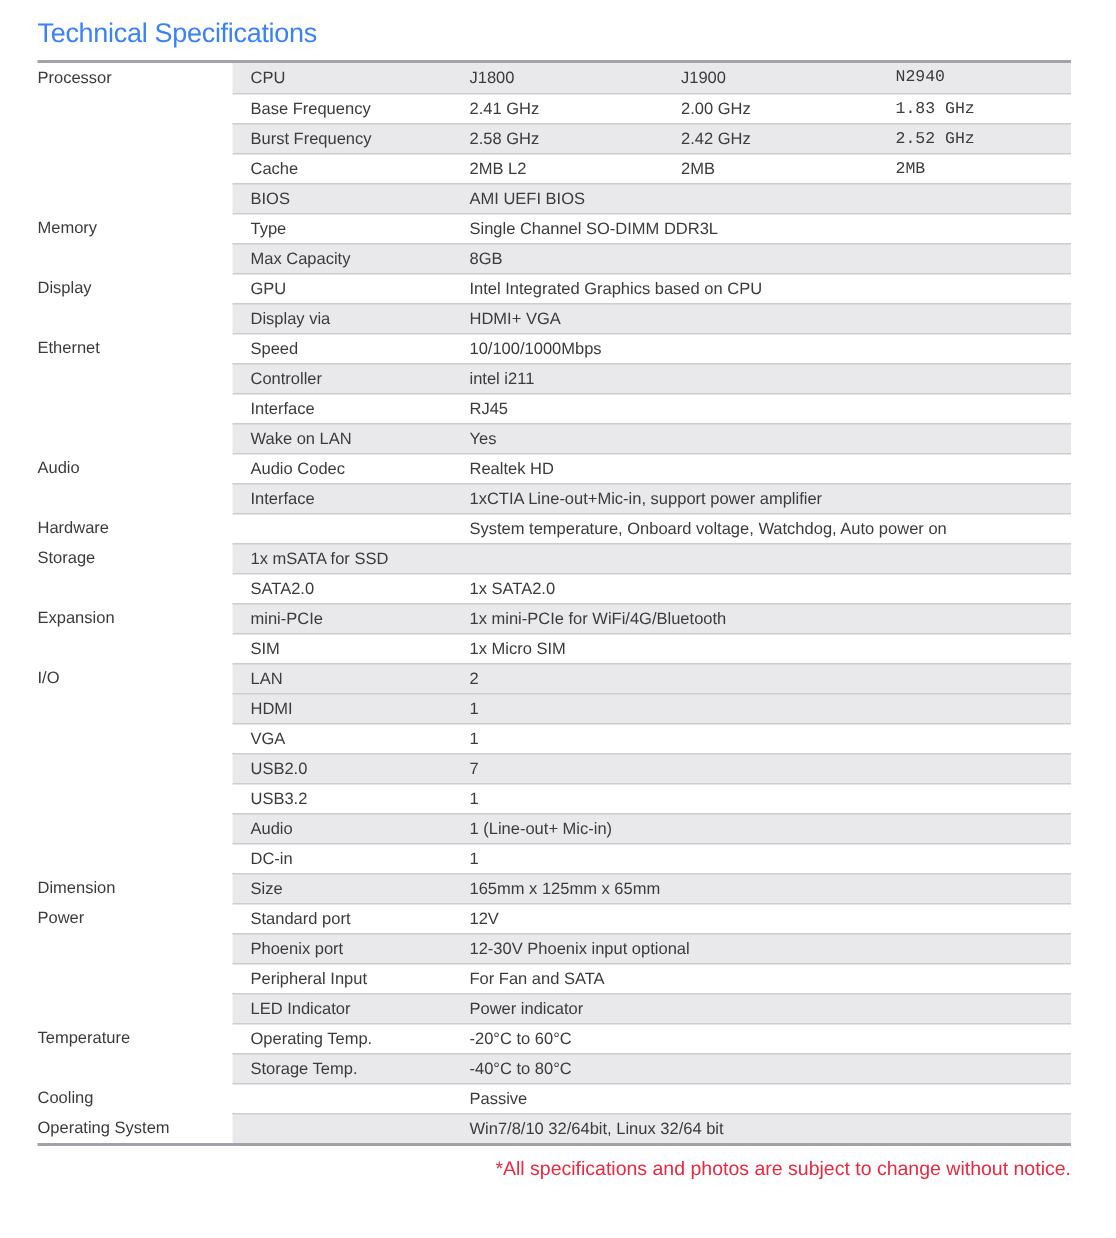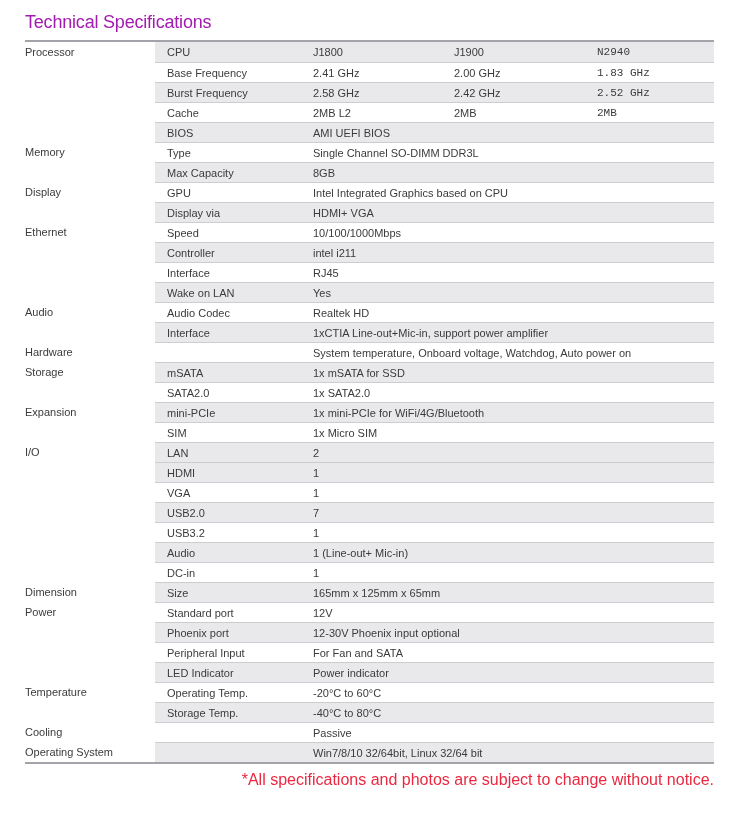--- a/index.html
+++ b/index.html
@@ -9,21 +9,21 @@
     font-family: "Liberation Sans", sans-serif;
     color: #3b3b3d;
     overflow: hidden;
   }
   .page { padding-top: 12px; }
   .title {
     margin-left: 25px;
     font-size: 18px;
     font-weight: normal;
     letter-spacing: -0.2px;
-    color: #a21caf;
+    color: #3b82f6;
   }
   .spec-table {
     margin-left: 25px;
     margin-top: 7px;
     width: 689px;
     border-top: 2px solid #a3a3a9;
     border-bottom: 2px solid #a3a3a9;
   }
   .row { display: flex; height: 20px; }
   .cat {
@@ -54,21 +54,21 @@
   .val.v0 { width: 141px; }
   .val.v1 { width: 143px; }
   .val.v2 { flex: 1; font-family: Liberation Mono, monospace; }
   .val.span { flex: 1; }
   .note { font-size: 9.5px; }
   .footnote {
     margin-left: 25px;
     width: 689px;
     margin-top: 7px;
     text-align: right;
-    font-size: 16px;
+    font-size: 13px;
     color: #ea2840;
   }
 </style>
 </head>
 <body>
 
 <div class="page">
   <h1 class="title">Technical Specifications</h1>
   <div class="spec-table">
       <div class="row shaded">
@@ -187,21 +187,20 @@
       <div class="row">
         <div class="cat">Hardware</div>
         <div class="right">
           <div class="lbl"></div>
           <div class="val span">System temperature, Onboard voltage, Watchdog, Auto power on</div>
         </div>
       </div>
       <div class="row shaded">
         <div class="cat">Storage</div>
         <div class="right">
-          <div class="lbl">mSATA</div>
           <div class="val span">1x mSATA for SSD</div>
         </div>
       </div>
       <div class="row">
         <div class="cat"></div>
         <div class="right">
           <div class="lbl">SATA2.0</div>
           <div class="val span">1x SATA2.0</div>
         </div>
       </div>

